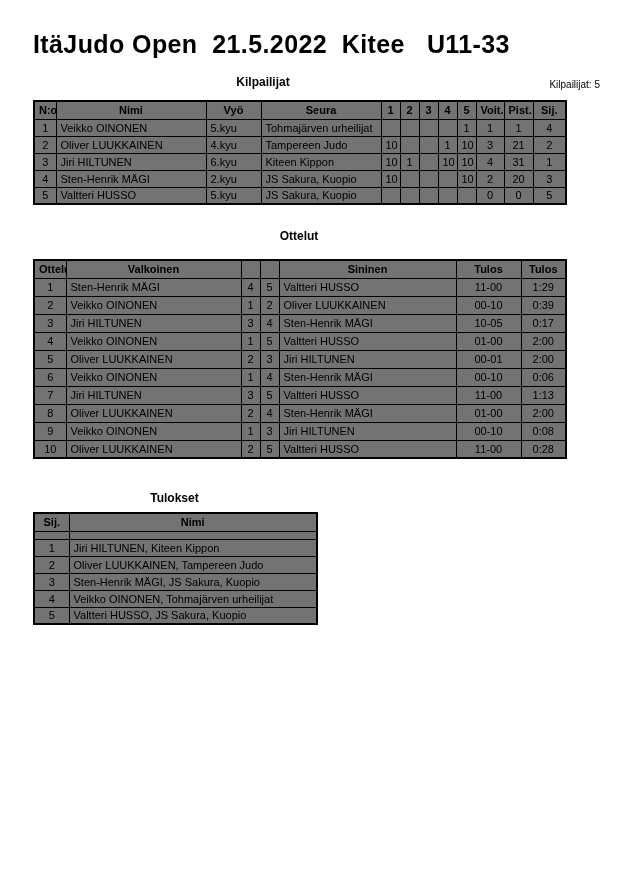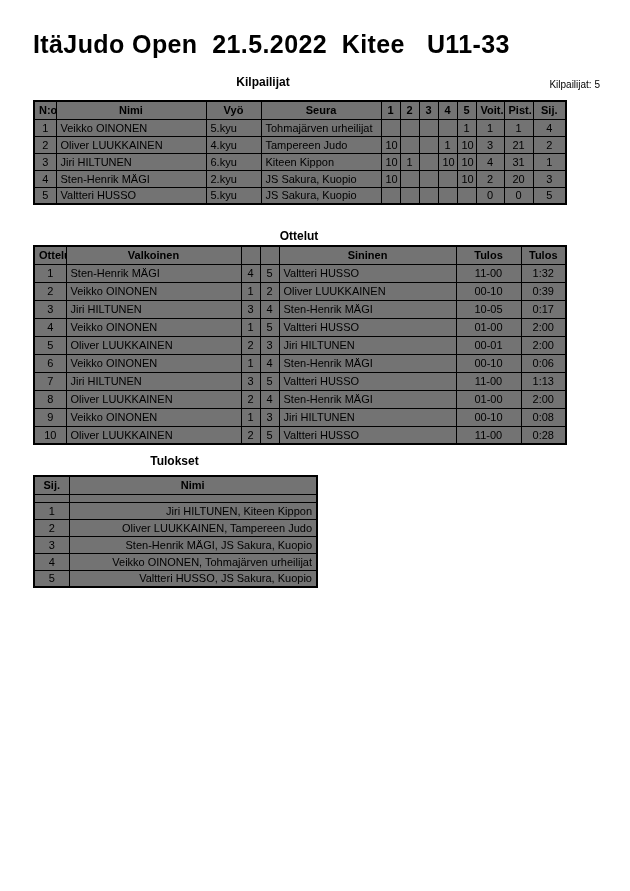--- a/index.html
+++ b/index.html
@@ -22,28 +22,28 @@
     border: 2px solid #000; background: #737373;
   }
   .t th, .t td {
     border: 1px solid #000; font-size: 11px; padding: 0 4px;
     height: 17px; overflow: hidden; white-space: nowrap; vertical-align: middle;
   }
   .t th { font-weight: bold; text-align: center; height: 18px; }
   .t-kilp { width: 532px; }
   .t-kilp td { text-align: center; }
   .t-kilp td:nth-child(2), .t-kilp td:nth-child(3), .t-kilp td:nth-child(4) { text-align: left; }
-  .sec-ott { width: 532px; margin-top: 24px; margin-bottom: 2px; }
+  .sec-ott { width: 532px; margin-top: 24px; margin-bottom: 16px; }
   .t-ott { width: 532px; }
   .t-ott td { text-align: center; height: 18px; }
   .t-ott td:nth-child(2), .t-ott td:nth-child(5) { text-align: left; }
-  .sec-tul { width: 283px; margin-top: 9px; margin-bottom: 7px; }
+  .sec-tul { width: 283px; margin-top: 32px; margin-bottom: 7px; }
   .t-tul { width: 283px; }
   .t-tul td { text-align: center; }
-  .t-tul td:nth-child(2) { text-align: right; }
+  .t-tul td:nth-child(2) { text-align: left; }
   .t-tul tbody tr:first-child td { height: 8px; }
 </style>
 </head>
 <body>
 
 <div class="page">
 
   <div class="title">ItäJudo Open  21.5.2022  Kitee   U11-33</div>
 
   <div class="kilp-head">
@@ -180,21 +180,21 @@
         </tr>
     </thead>
     <tbody>
         <tr>
           <td>1</td>
           <td>Sten-Henrik MÄGI</td>
           <td>4</td>
           <td>5</td>
           <td>Valtteri HUSSO</td>
           <td>11-00</td>
-          <td>1:32</td>
+          <td>1:29</td>
         </tr>
         <tr>
           <td>2</td>
           <td>Veikko OINONEN</td>
           <td>1</td>
           <td>2</td>
           <td>Oliver LUUKKAINEN</td>
           <td>00-10</td>
           <td>0:39</td>
         </tr>

